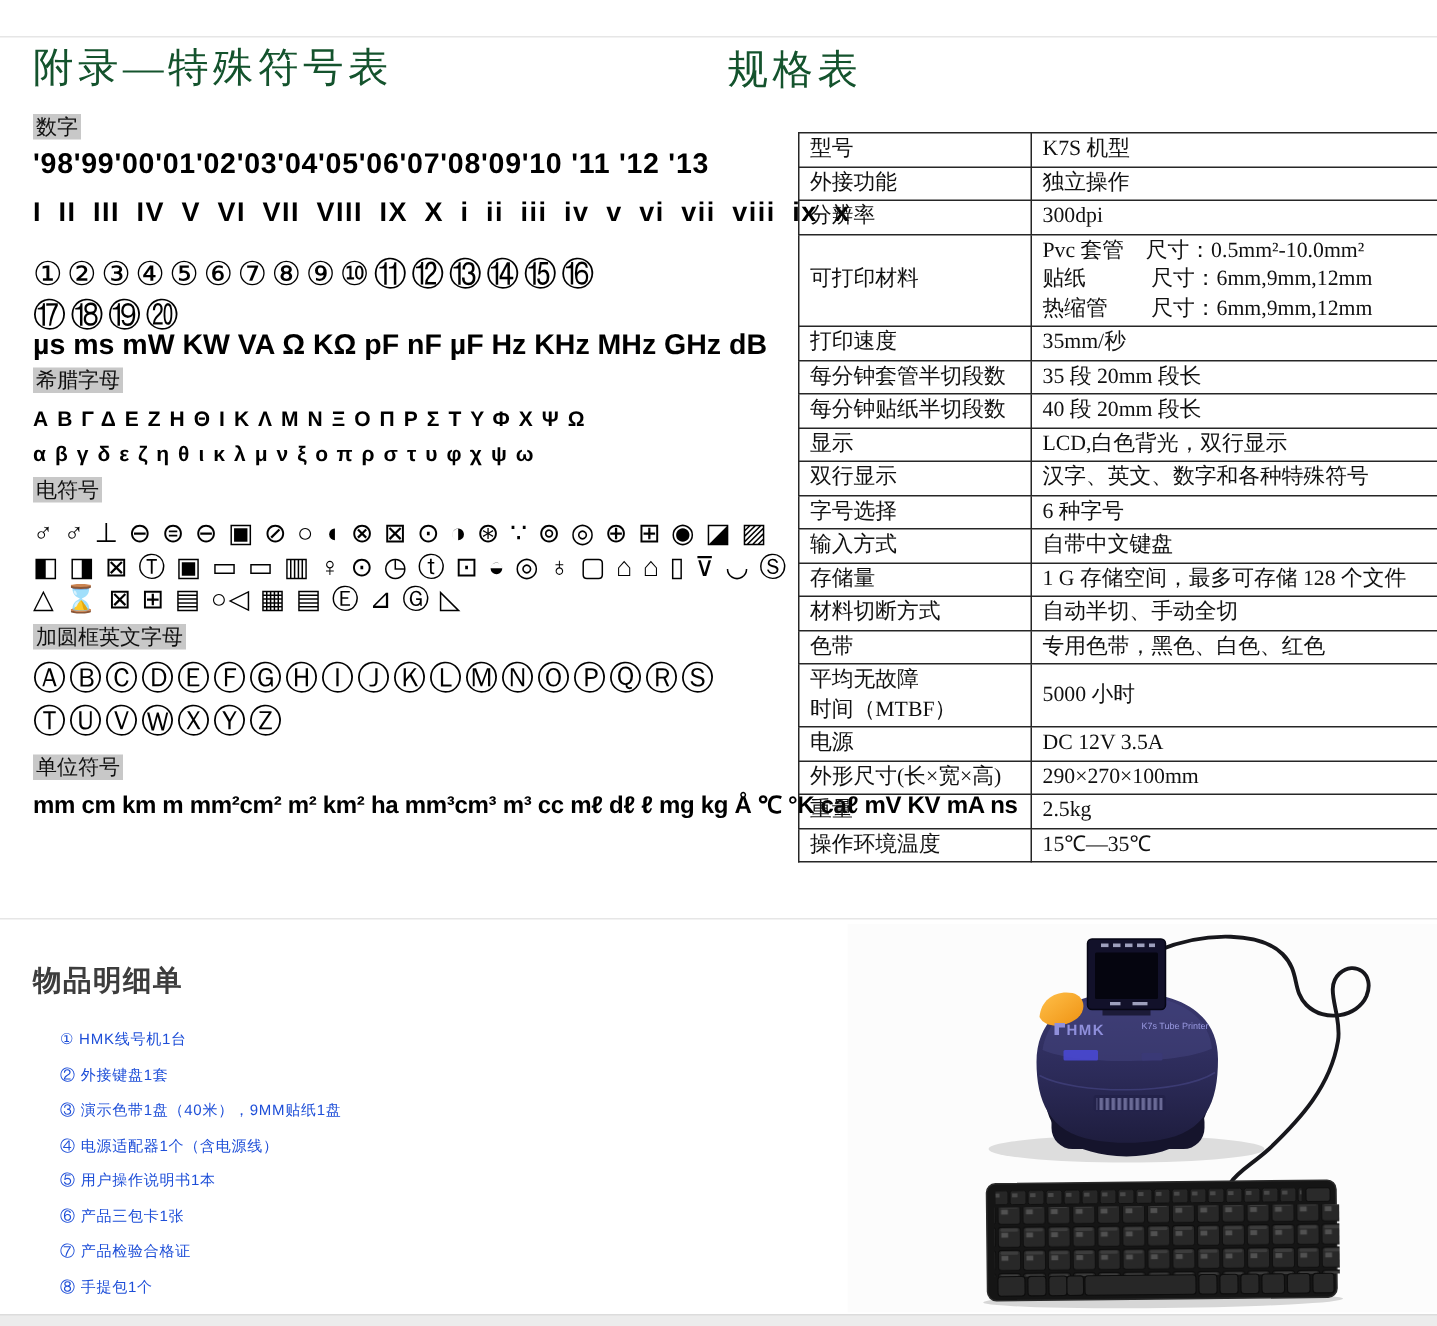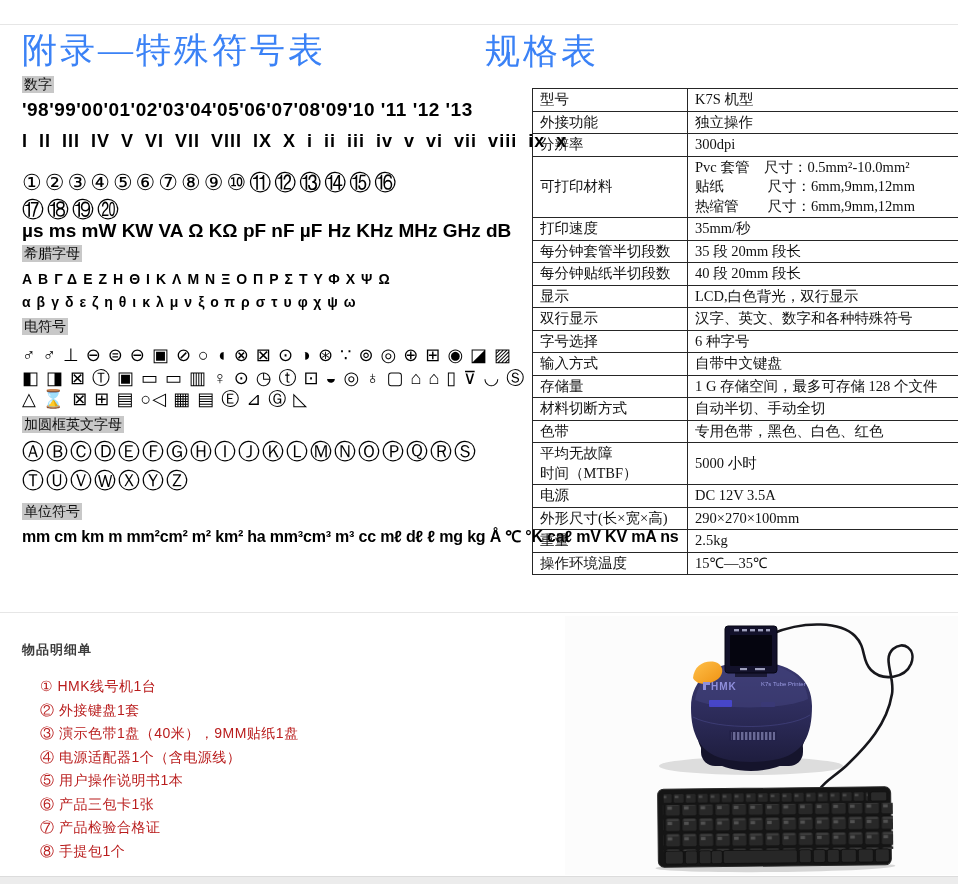--- a/index.html
+++ b/index.html
@@ -14,23 +14,23 @@
     color: #000;
   }
   .rule { position: absolute; left: 0; width: 100%; border-top: 1px solid #e6e6e6; }
 
   
   .appendix { position: absolute; left: 22px; top: 0; width: 455px; height: 600px; }
   .abs { position: absolute; left: 0; white-space: nowrap; }
   .doc-title {
     font-family: "Liberation Serif", serif;
     font-weight: 400;
-    font-size: 35px;
+    font-size: 27px;
     letter-spacing: 3px;
-    color: #3b82f6;
+    color: #14532d;
   }
   .sec-label {
     display: inline-block;
     background: #c8c8c8;
     color: #111;
     font-size: 14px;
     line-height: 17px;
     padding: 0 2px;
   }
   .line-years  { font-weight: bold; font-size: 19px; letter-spacing: 0.5px; }
@@ -58,22 +58,22 @@
     padding: 1px 7px;
     line-height: 19.5px;
     white-space: pre-line;
     vertical-align: middle;
     color: #111;
   }
   td.lbl { width: 155px; }
 
   
   .package { position: absolute; left: 22px; top: 641px; width: 520px; }
-  .package-title { font-weight: bold; font-size: 13px; color: #3d3d3d; letter-spacing: 1px; margin-bottom: 20px; }
-  .package-item  { font-size: 14px; color: #b91c1c; margin: 0 0 9.5px 18px; line-height: 14px; letter-spacing: 0.5px; }
+  .package-title { font-weight: bold; font-size: 19px; color: #3d3d3d; letter-spacing: 1px; margin-bottom: 20px; }
+  .package-item  { font-size: 10px; color: #1d4ed8; margin: 0 0 9.5px 18px; line-height: 14px; letter-spacing: 0.5px; }
 
   
   .photo { position: absolute; left: 565px; top: 616px; width: 393px; height: 259px; }
 
   .footer-strip { position: absolute; top: 876px; left: 0; width: 100%; height: 8px;
                   background: #ececec; border-top: 1px solid #dcdcdc; }
 </style>
 </head>
 <body>
 

